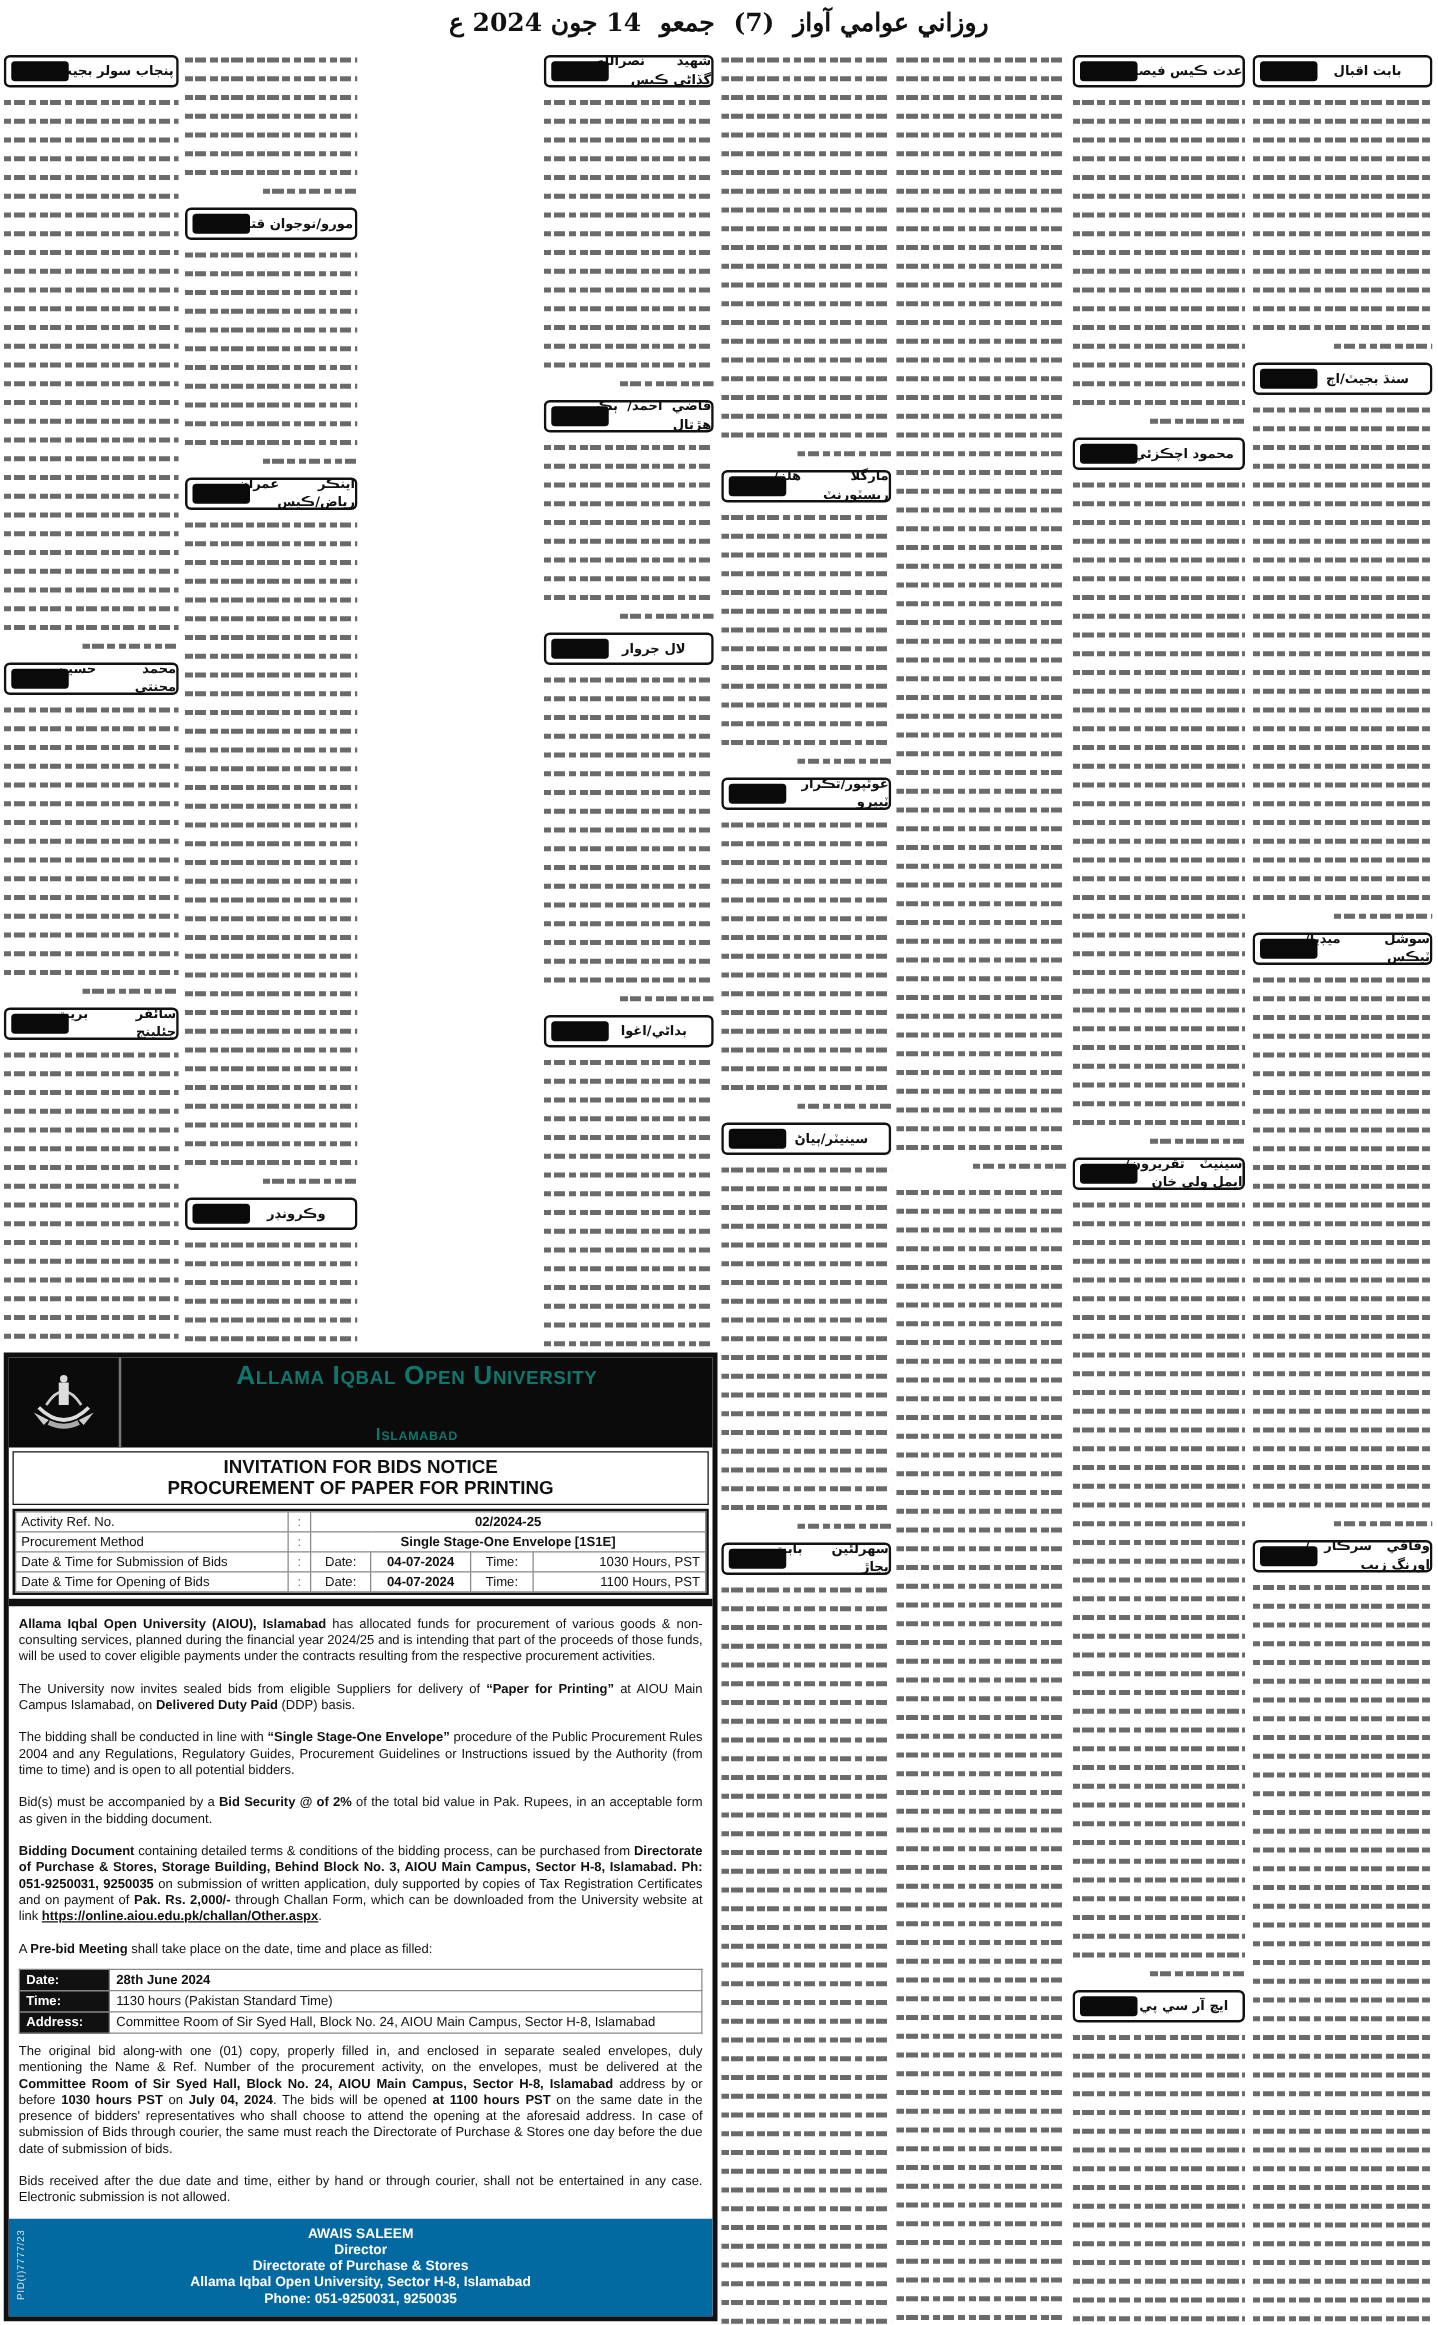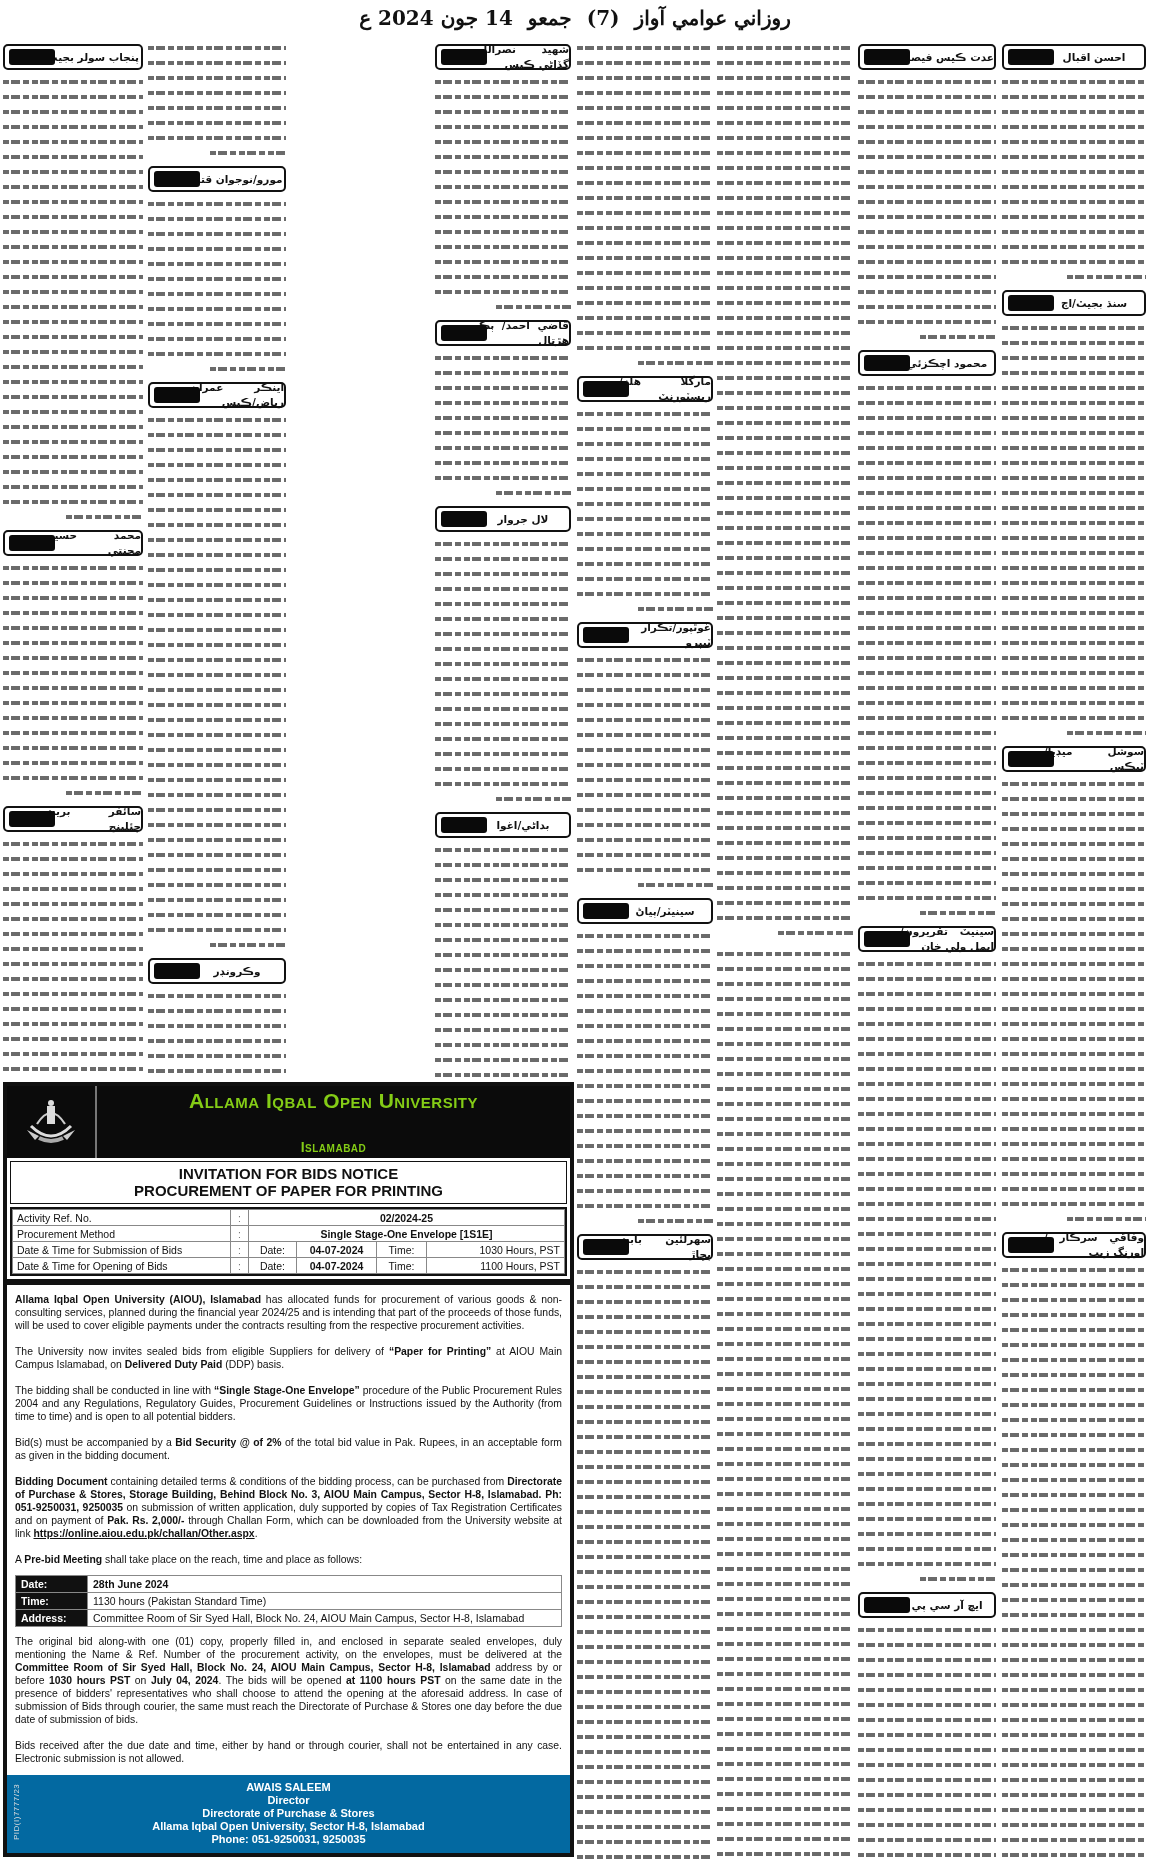--- a/index.html
+++ b/index.html
@@ -53,21 +53,21 @@
     font-family: "Liberation Sans", sans-serif; color: #111;
   }
   .ad-header {
     height: 72px; background: #0b0b0b; display: flex; align-items: stretch;
   }
   .ad-logo-cell {
     width: 90px; border-right: 2px solid #777; display: flex; align-items: center; justify-content: center;
   }
   .ad-title {
     flex: 1; display: flex; flex-direction: column; align-items: center; justify-content: center;
-    color: #84cc16; font-weight: bold; letter-spacing: 0.5px; gap: 26px;
+    color: #0f766e; font-weight: bold; letter-spacing: 0.5px; gap: 26px;
   }
   .ad-title .uni { font-size: 21px; font-variant: small-caps; }
   .ad-title .city { font-size: 14px; font-variant: small-caps; }
   .ad-notice {
     margin: 3px 3px 0 3px; border: 1px solid #111; background: #fff;
     text-align: center; padding: 3px 0 4px 0;
   }
   .ad-notice div { font-weight: bold; font-size: 15px; line-height: 17px; }
   .ad-table-wrap { margin: 3px 3px 0 3px; border: 2px solid #111; }
   table.ref { width: 100%; border-collapse: collapse; font-size: 10.5px; }
@@ -108,21 +108,21 @@
   <span>(7)</span>
   <span>جمعو</span>
   <span>14 جون 2024 ع</span>
 </div>
 
 <div class="news-area" id="news-area">
     <div class="col" style="left: 1002px; top: 0px; width: 144px; height: 1820px;">
       <div class="story">
         <div class="heading-box">
           <span class="black-tab"></span>
-          <span class="heading-text">احسن اقبال</span>
+          <span class="heading-text">بابت اقبال</span>
         </div>
         <div class="body-lines">
           <span class="line"></span>
           <span class="line"></span>
           <span class="line"></span>
           <span class="line"></span>
           <span class="line"></span>
           <span class="line"></span>
           <span class="line"></span>
           <span class="line"></span>
@@ -1023,21 +1023,21 @@
     <p><b>Allama Iqbal Open University (AIOU), Islamabad</b><span> has allocated funds for procurement of various goods &amp; non-consulting services, planned during the financial year 2024/25 and is intending that part of the proceeds of those funds, will be used to cover eligible payments under the contracts resulting from the respective procurement activities.</span></p>
 
     <p><span>The University now invites sealed bids from eligible Suppliers for delivery of </span><b>“Paper for Printing”</b><span> at AIOU Main Campus Islamabad, on </span><b>Delivered Duty Paid</b><span> (DDP) basis.</span></p>
 
     <p><span>The bidding shall be conducted in line with </span><b>“Single Stage-One Envelope”</b><span> procedure of the Public Procurement Rules 2004 and any Regulations, Regulatory Guides, Procurement Guidelines or Instructions issued by the Authority (from time to time) and is open to all potential bidders.</span></p>
 
     <p><span>Bid(s) must be accompanied by a </span><b>Bid Security @ of 2%</b><span> of the total bid value in Pak. Rupees, in an acceptable form as given in the bidding document.</span></p>
 
     <p><b>Bidding Document</b><span> containing detailed terms &amp; conditions of the bidding process, can be purchased from </span><b>Directorate of Purchase &amp; Stores, Storage Building, Behind Block No. 3, AIOU Main Campus, Sector H-8, Islamabad. Ph: 051-9250031, 9250035</b><span> on submission of written application, duly supported by copies of Tax Registration Certificates and on payment of </span><b>Pak. Rs. 2,000/-</b><span> through Challan Form, which can be downloaded from the University website at link </span><u>https://online.aiou.edu.pk/challan/Other.aspx</u><span>.</span></p>
 
-    <p><span>A </span><b>Pre-bid Meeting</b><span> shall take place on the reach, time and place as follows:</span></p>
+    <p><span>A </span><b>Pre-bid Meeting</b><span> shall take place on the date, time and place as filled:</span></p>
 
     <table class="prebid">
       <tbody>
           <tr>
         <td class="k">Date:</td>
         <td><b>28th June 2024</b></td>
       </tr>
       <tr>
         <td class="k">Time:</td>
         <td>1130 hours (Pakistan Standard Time)</td>

